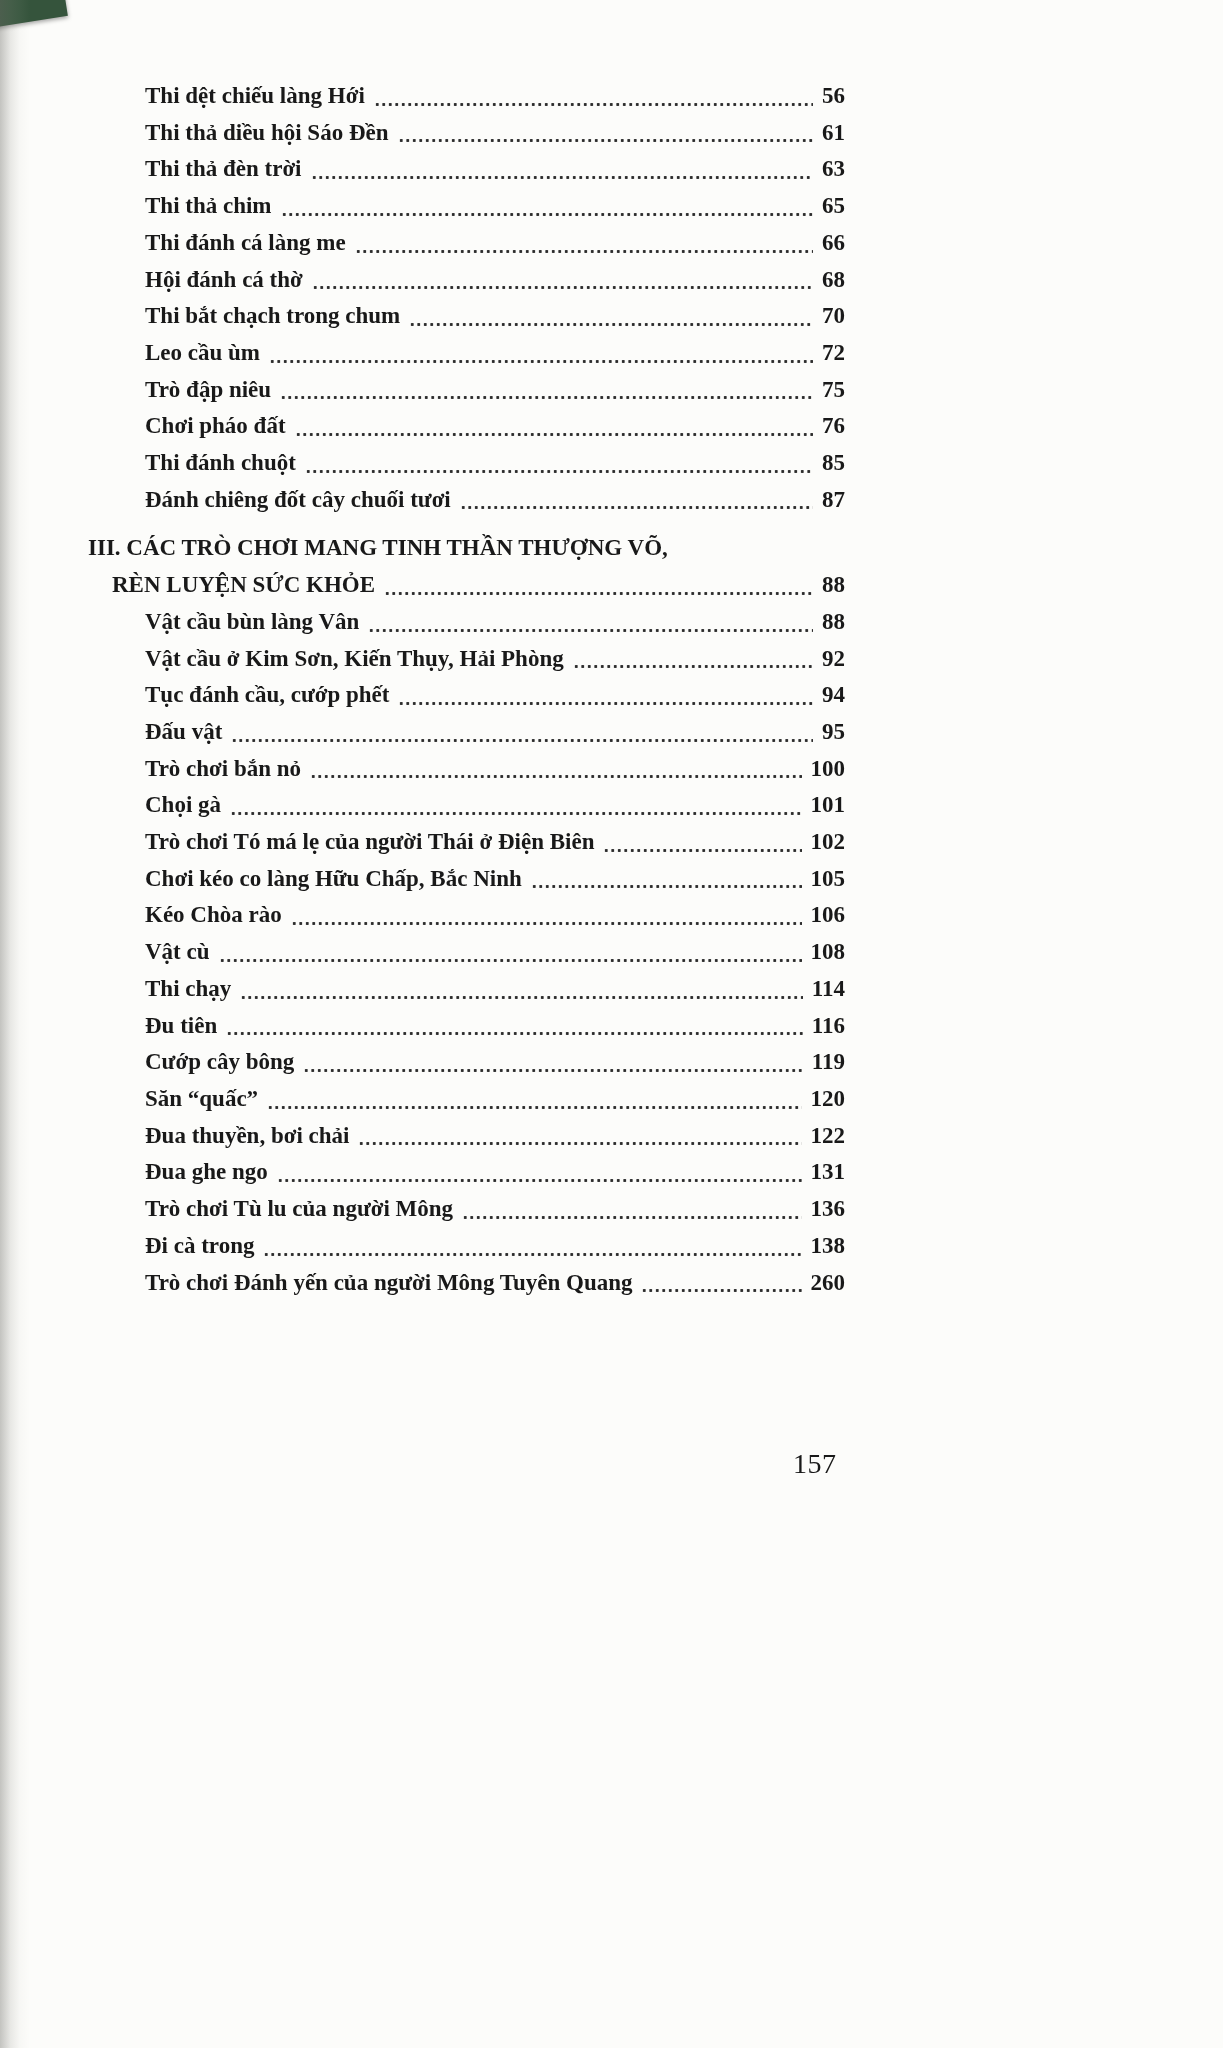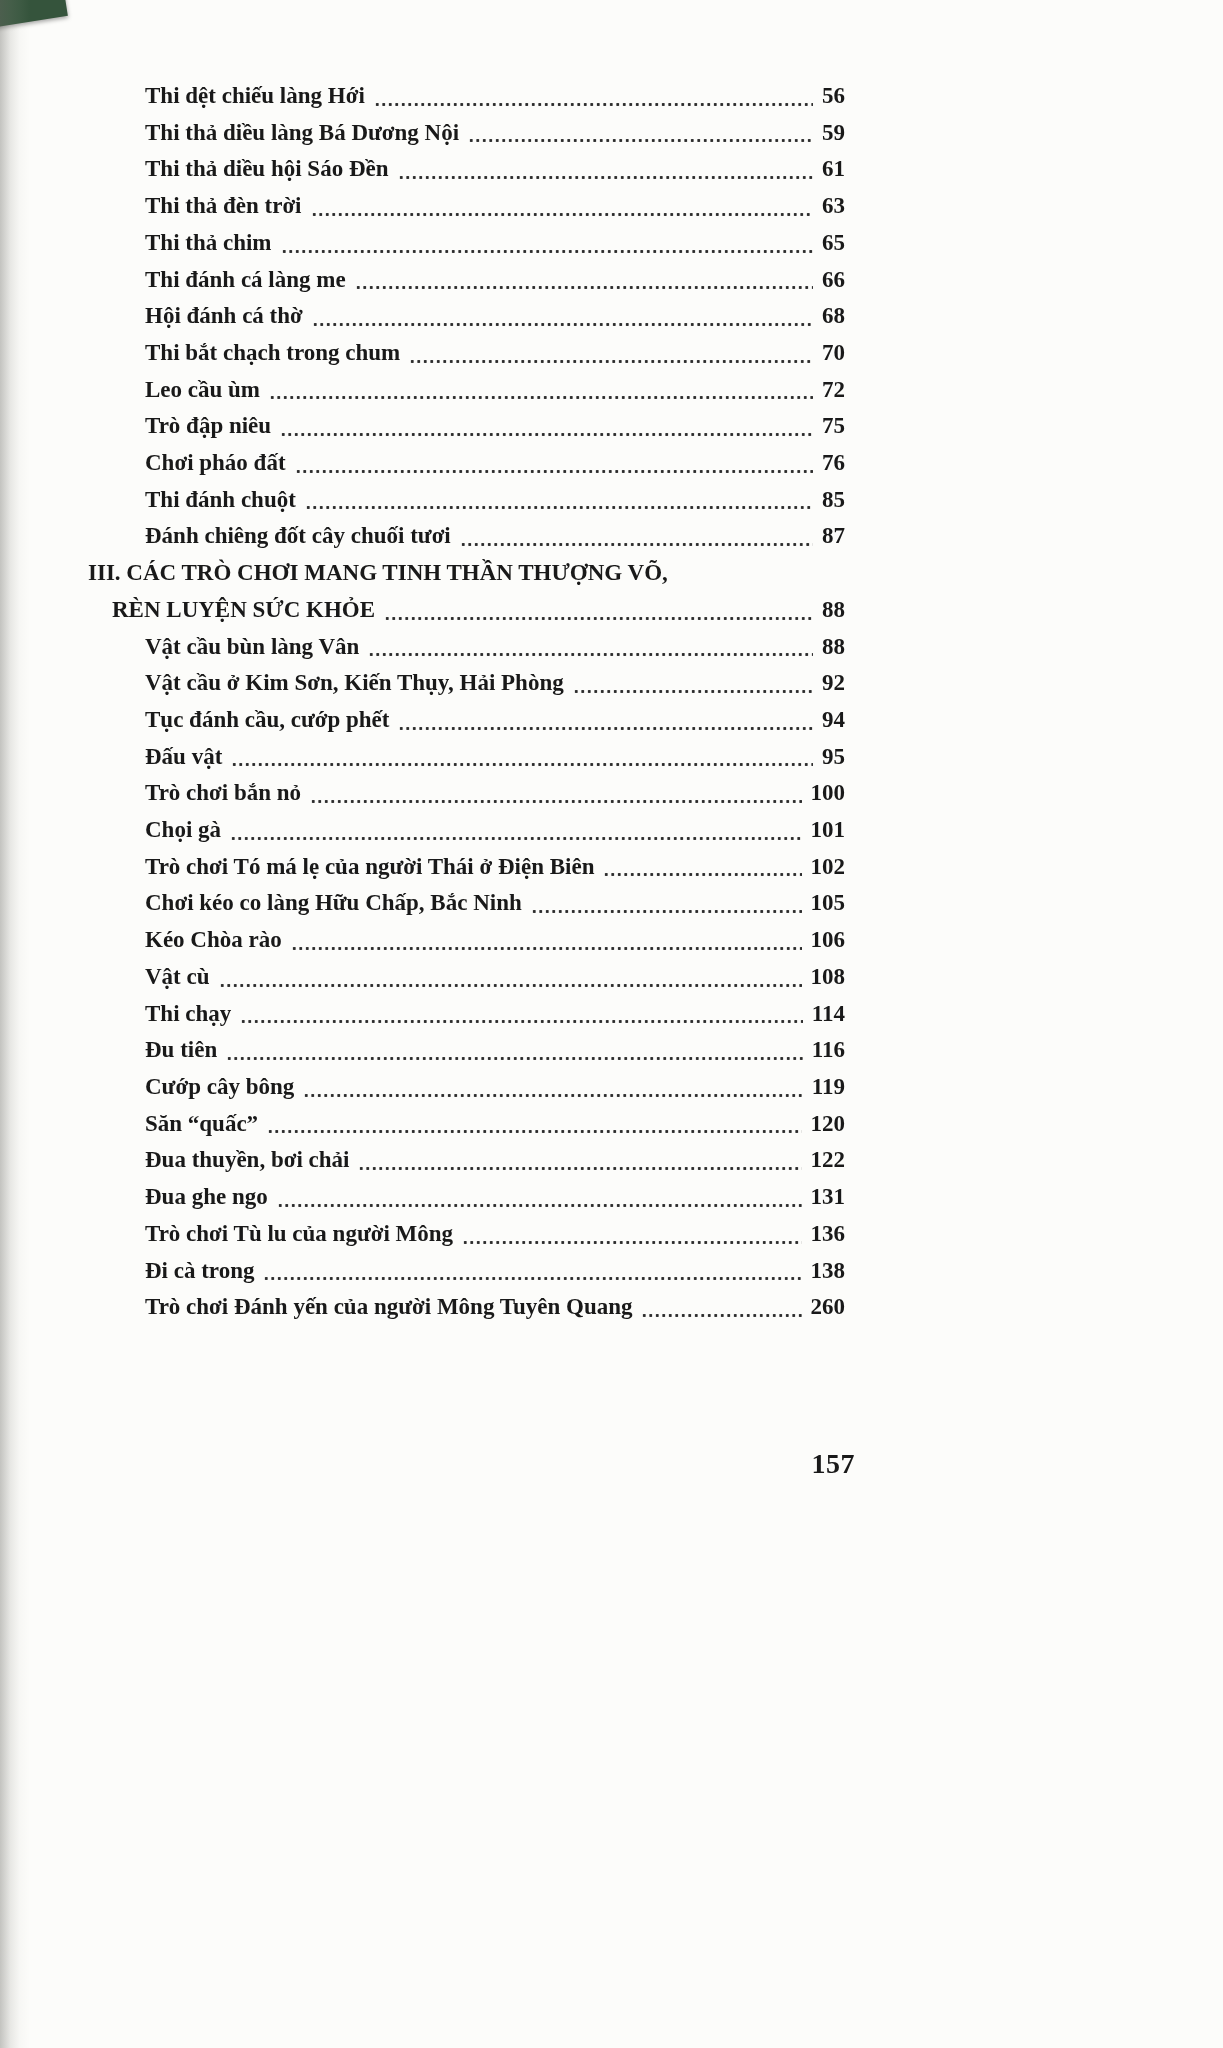--- a/index.html
+++ b/index.html
@@ -76,51 +76,46 @@
   }
   .pagenum.underline {
     text-decoration-thickness: 2px;
     text-underline-offset: 4px;
   }
   .heading-line1 {
     height: 36.71px;
     line-height: 36.71px;
     font-weight: 700;
     white-space: nowrap;
+    margin-top: 12px;
   }
   .heading-line2-row .title { font-weight: 700; margin-left: 24px; }
   .folio {
     position: absolute;
     top: 1448px;
     left: 793px;
     width: 62px;
     font-size: 28px;
-    font-weight: 700;
+    font-weight: 400;
     letter-spacing: 0.5px;
-    text-align: right;
   }
 </style>
 </head>
 <body>
 
 <div class="page" style="color: rgb(25, 25, 25); background: rgb(252, 252, 250);">
   <div class="spine-corner" style="background: rgb(53, 84, 60);"></div>
   <div class="edge-shadow"></div>
 
   <main class="toc">
     <div id="entries-part1">
         <div class="row entry">
           <span class="title">Thi dệt chiếu làng Hới</span>
           <span class="leader"></span>
           <span class="pagenum">56</span>
-        </div>
-        <div class="row entry">
-          <span class="title">Thi thả diều làng Bá Dương Nội</span>
-          <span class="leader"></span>
-          <span class="pagenum">59</span>
         </div>
         <div class="row entry">
           <span class="title">Thi thả diều hội Sáo Đền</span>
           <span class="leader"></span>
           <span class="pagenum">61</span>
         </div>
         <div class="row entry">
           <span class="title">Thi thả đèn trời</span>
           <span class="leader"></span>
           <span class="pagenum">63</span>

